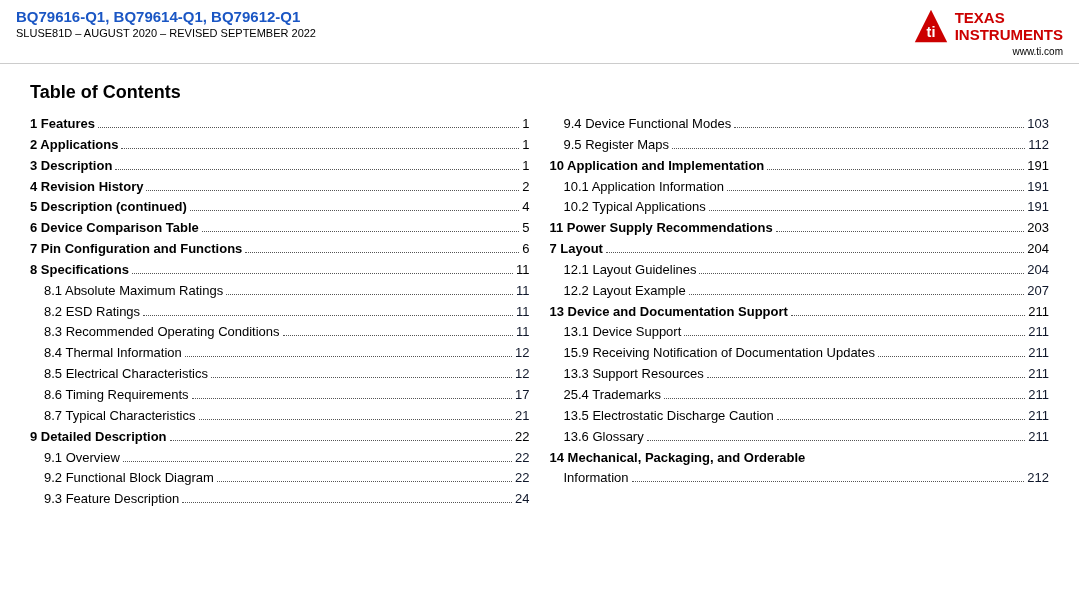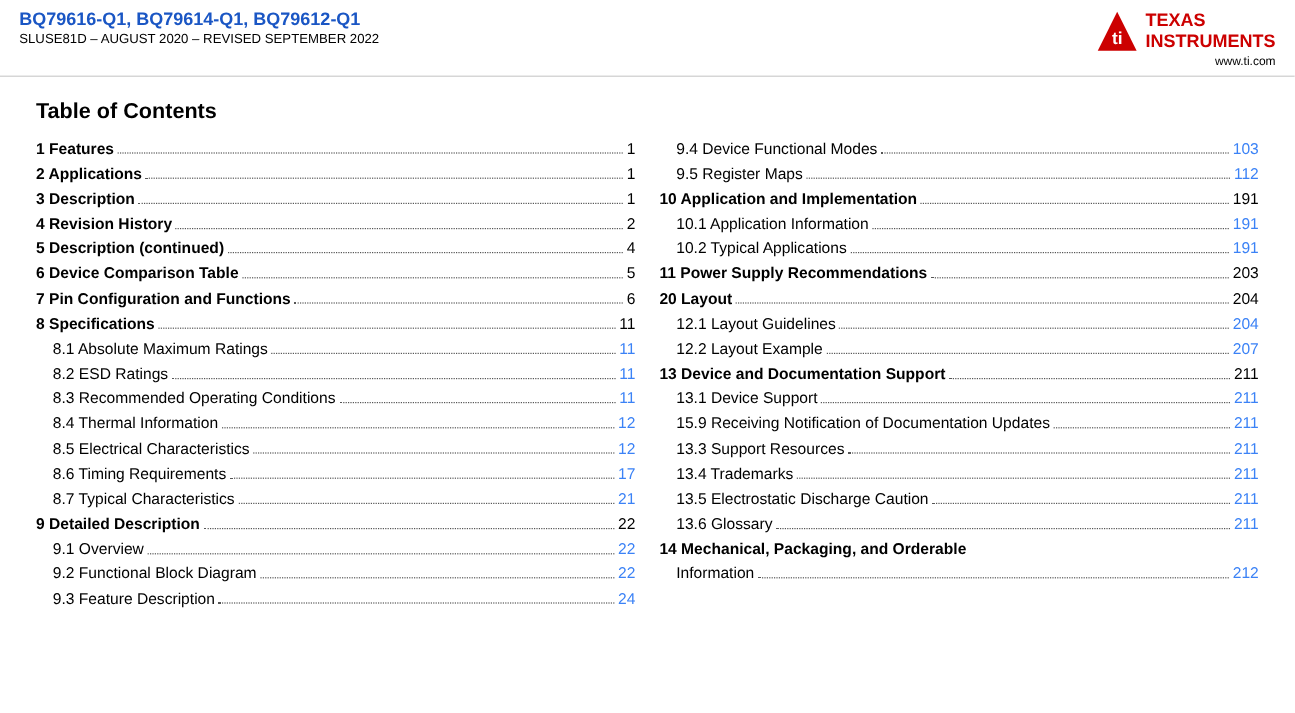--- a/index.html
+++ b/index.html
@@ -103,21 +103,21 @@
     .toc-dots {
       flex: 1;
       border-bottom: 1px dotted #555;
       margin: 0 3px 3px 3px;
       min-width: 10px;
     }
 
     .toc-page {
       white-space: nowrap;
       flex-shrink: 0;
-      color: #3b82f6;
+      color: #0f172a;
     }
 
     .toc-page.black {
       color: #000;
     }
   </style>
 </head>
 <body>
 
 <div class="header">
@@ -268,21 +268,21 @@
           <span class="toc-label indent1">10.2 Typical Applications</span>
           <span class="toc-dots"></span>
           <span class="toc-page">191</span>
         </div>
         <div class="toc-entry">
           <span class="toc-label bold">11 Power Supply Recommendations</span>
           <span class="toc-dots"></span>
           <span class="toc-page black">203</span>
         </div>
         <div class="toc-entry">
-          <span class="toc-label bold">20 Layout</span>
+          <span class="toc-label bold">7 Layout</span>
           <span class="toc-dots"></span>
           <span class="toc-page black">204</span>
         </div>
         <div class="toc-entry">
           <span class="toc-label indent1">12.1 Layout Guidelines</span>
           <span class="toc-dots"></span>
           <span class="toc-page">204</span>
         </div>
         <div class="toc-entry">
           <span class="toc-label indent1">12.2 Layout Example</span>
@@ -303,21 +303,21 @@
           <span class="toc-label indent1">15.9 Receiving Notification of Documentation Updates</span>
           <span class="toc-dots"></span>
           <span class="toc-page">211</span>
         </div>
         <div class="toc-entry">
           <span class="toc-label indent1">13.3 Support Resources</span>
           <span class="toc-dots"></span>
           <span class="toc-page">211</span>
         </div>
         <div class="toc-entry">
-          <span class="toc-label indent1">13.4 Trademarks</span>
+          <span class="toc-label indent1">25.4 Trademarks</span>
           <span class="toc-dots"></span>
           <span class="toc-page">211</span>
         </div>
         <div class="toc-entry">
           <span class="toc-label indent1">13.5 Electrostatic Discharge Caution</span>
           <span class="toc-dots"></span>
           <span class="toc-page">211</span>
         </div>
         <div class="toc-entry">
           <span class="toc-label indent1">13.6 Glossary</span>

